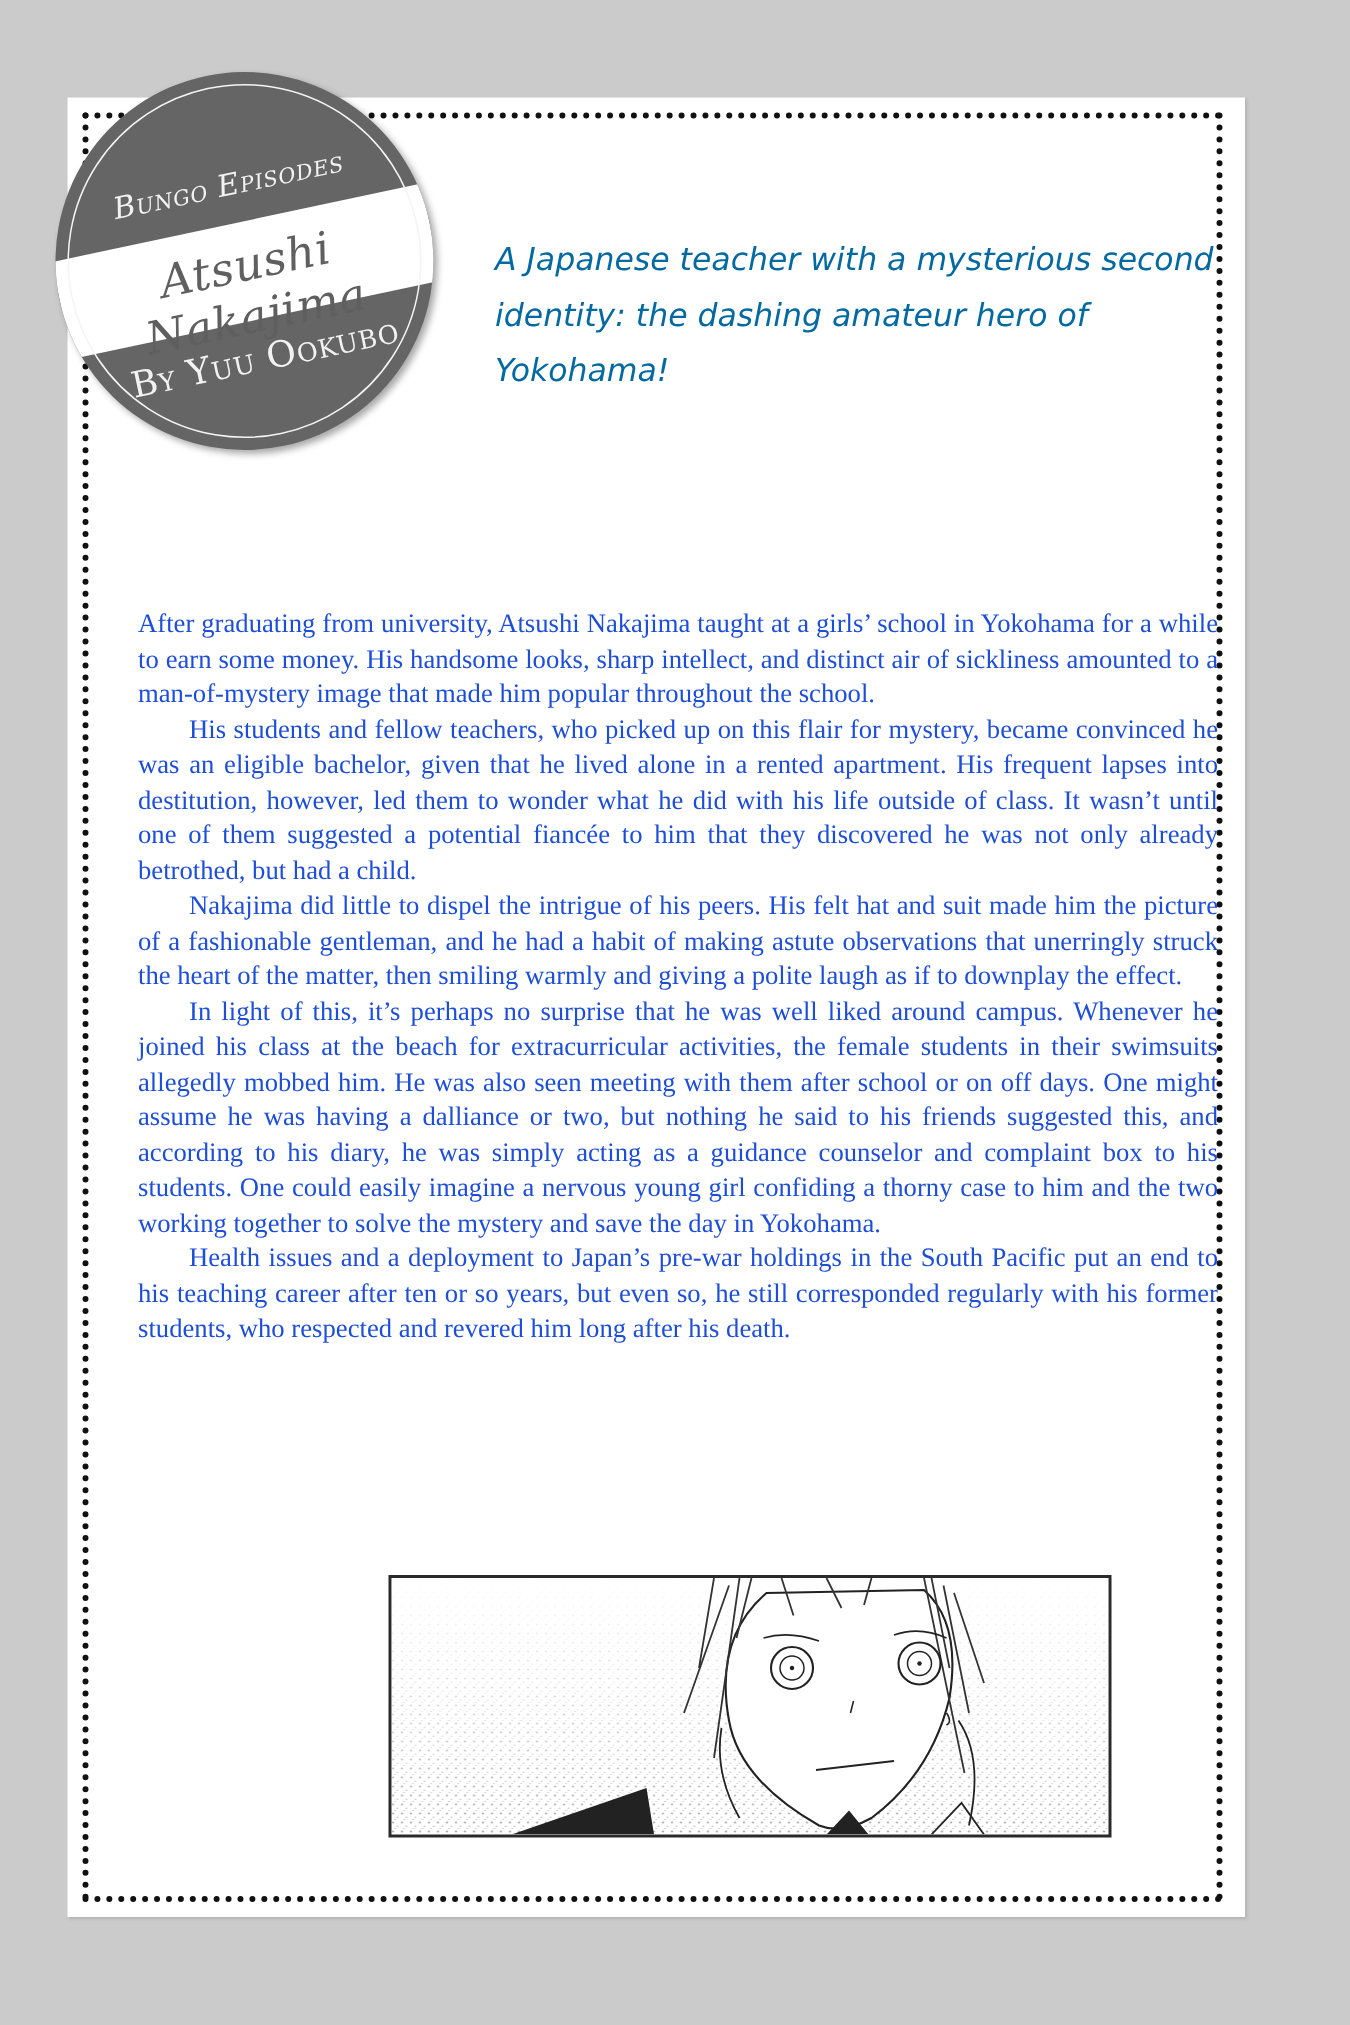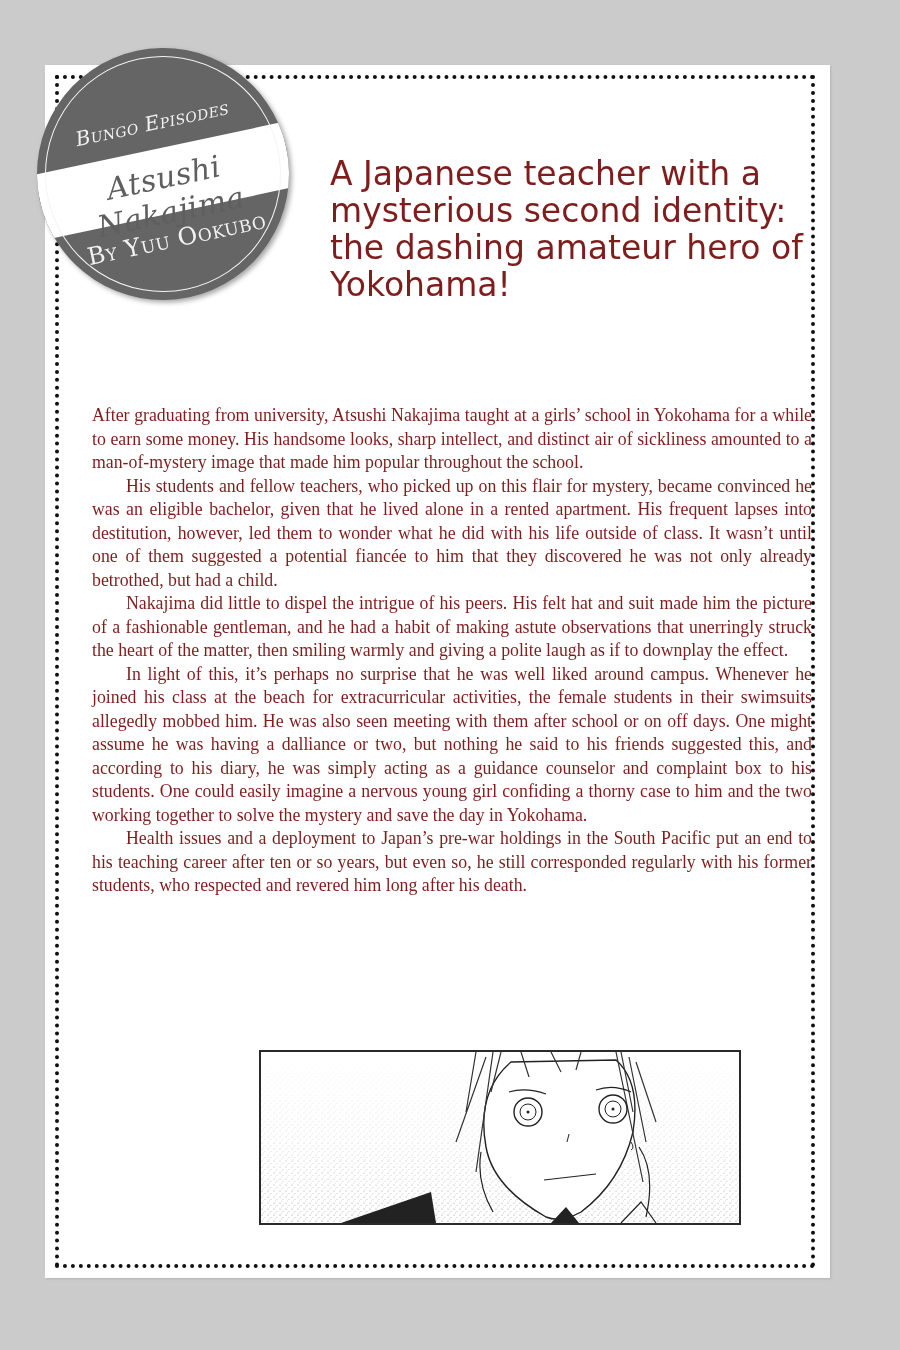--- a/index.html
+++ b/index.html
@@ -61,30 +61,30 @@
   .badge-bottom {
     position: absolute; left: 0; right: 0; top: 178px;
     text-align: center; color: #f2f2f2;
     font-family: "DejaVu Serif", serif;
     font-size: 24px; letter-spacing: 0.5px;
     font-variant: small-caps;
   }
   .tagline {
     position: absolute; left: 330px; top: 155px;
     width: 480px;
-    font-family: "DejaVu Sans", sans-serif; 
-    font-size: 33px; line-height: 37px;
-    color: #7f1d1d;
+    font-family: "DejaVu Sans", sans-serif; font-style: italic;
+    font-size: 21px; line-height: 37px;
+    color: #0369a1;
   }
   .body-text {
     position: absolute; left: 92px; top: 404px;
     width: 720px;
     font-family: "Liberation Serif", serif;
     font-size: 17.8px; line-height: 23.5px;
-    color: #7f1d1d;
+    color: #1d4ed8;
     text-align: justify;
   }
   .body-text p { margin: 0; text-indent: 34px; }
   .body-text p.first { text-indent: 0; }
   .panel {
     position: absolute; left: 259px; top: 1050px;
     width: 482px; height: 175px;
     border: 2px solid #2a2a2a;
     box-sizing: border-box;
     background: #fff;

